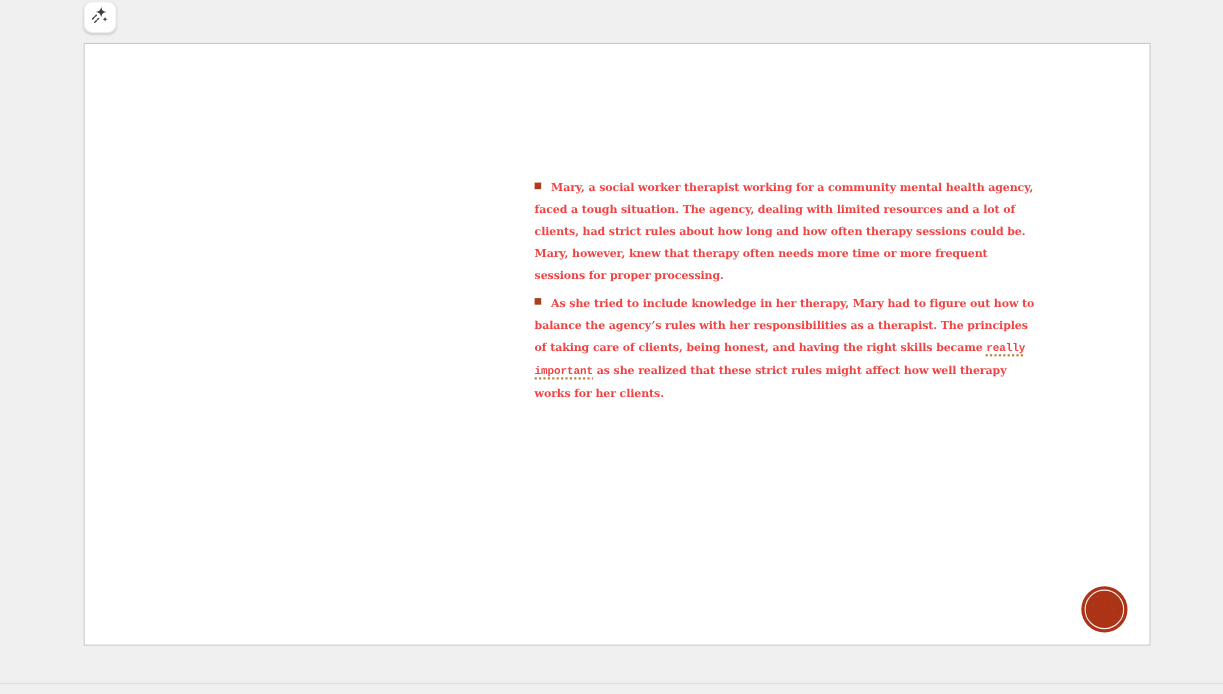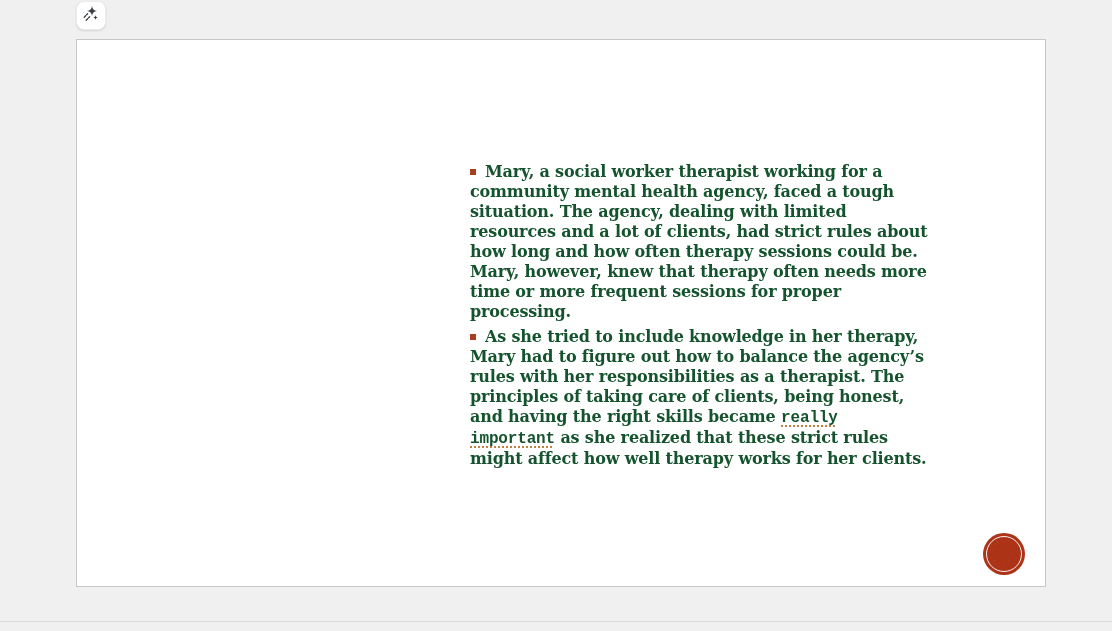--- a/index.html
+++ b/index.html
@@ -57,26 +57,26 @@
     font-weight: bold;
     font-size: 54px;
     line-height: 53.5px;
     word-spacing: 0.45em;
     letter-spacing: 0.01em;
   }
   .slide-title .t-line { white-space: nowrap; }
 
   
   .body-box {
-    position: absolute; left: 393px; top: 122px;
+    position: absolute; left: 409px; top: 122px;
     width: 460px;
-    font-size: 16px;
+    font-size: 10px;
     line-height: 20px;
     font-weight: 600;
-    color: #14532d;
+    color: #ef4444;
     letter-spacing: -0.01em;
   }
   .body-box p { margin-bottom: 5px; }
   .bullet-marker {
     display: inline-block;
     width: 6px; height: 6px;
     background: #a8401f;
     margin-right: 9px;
     transform: translateY(-2px);
   }

